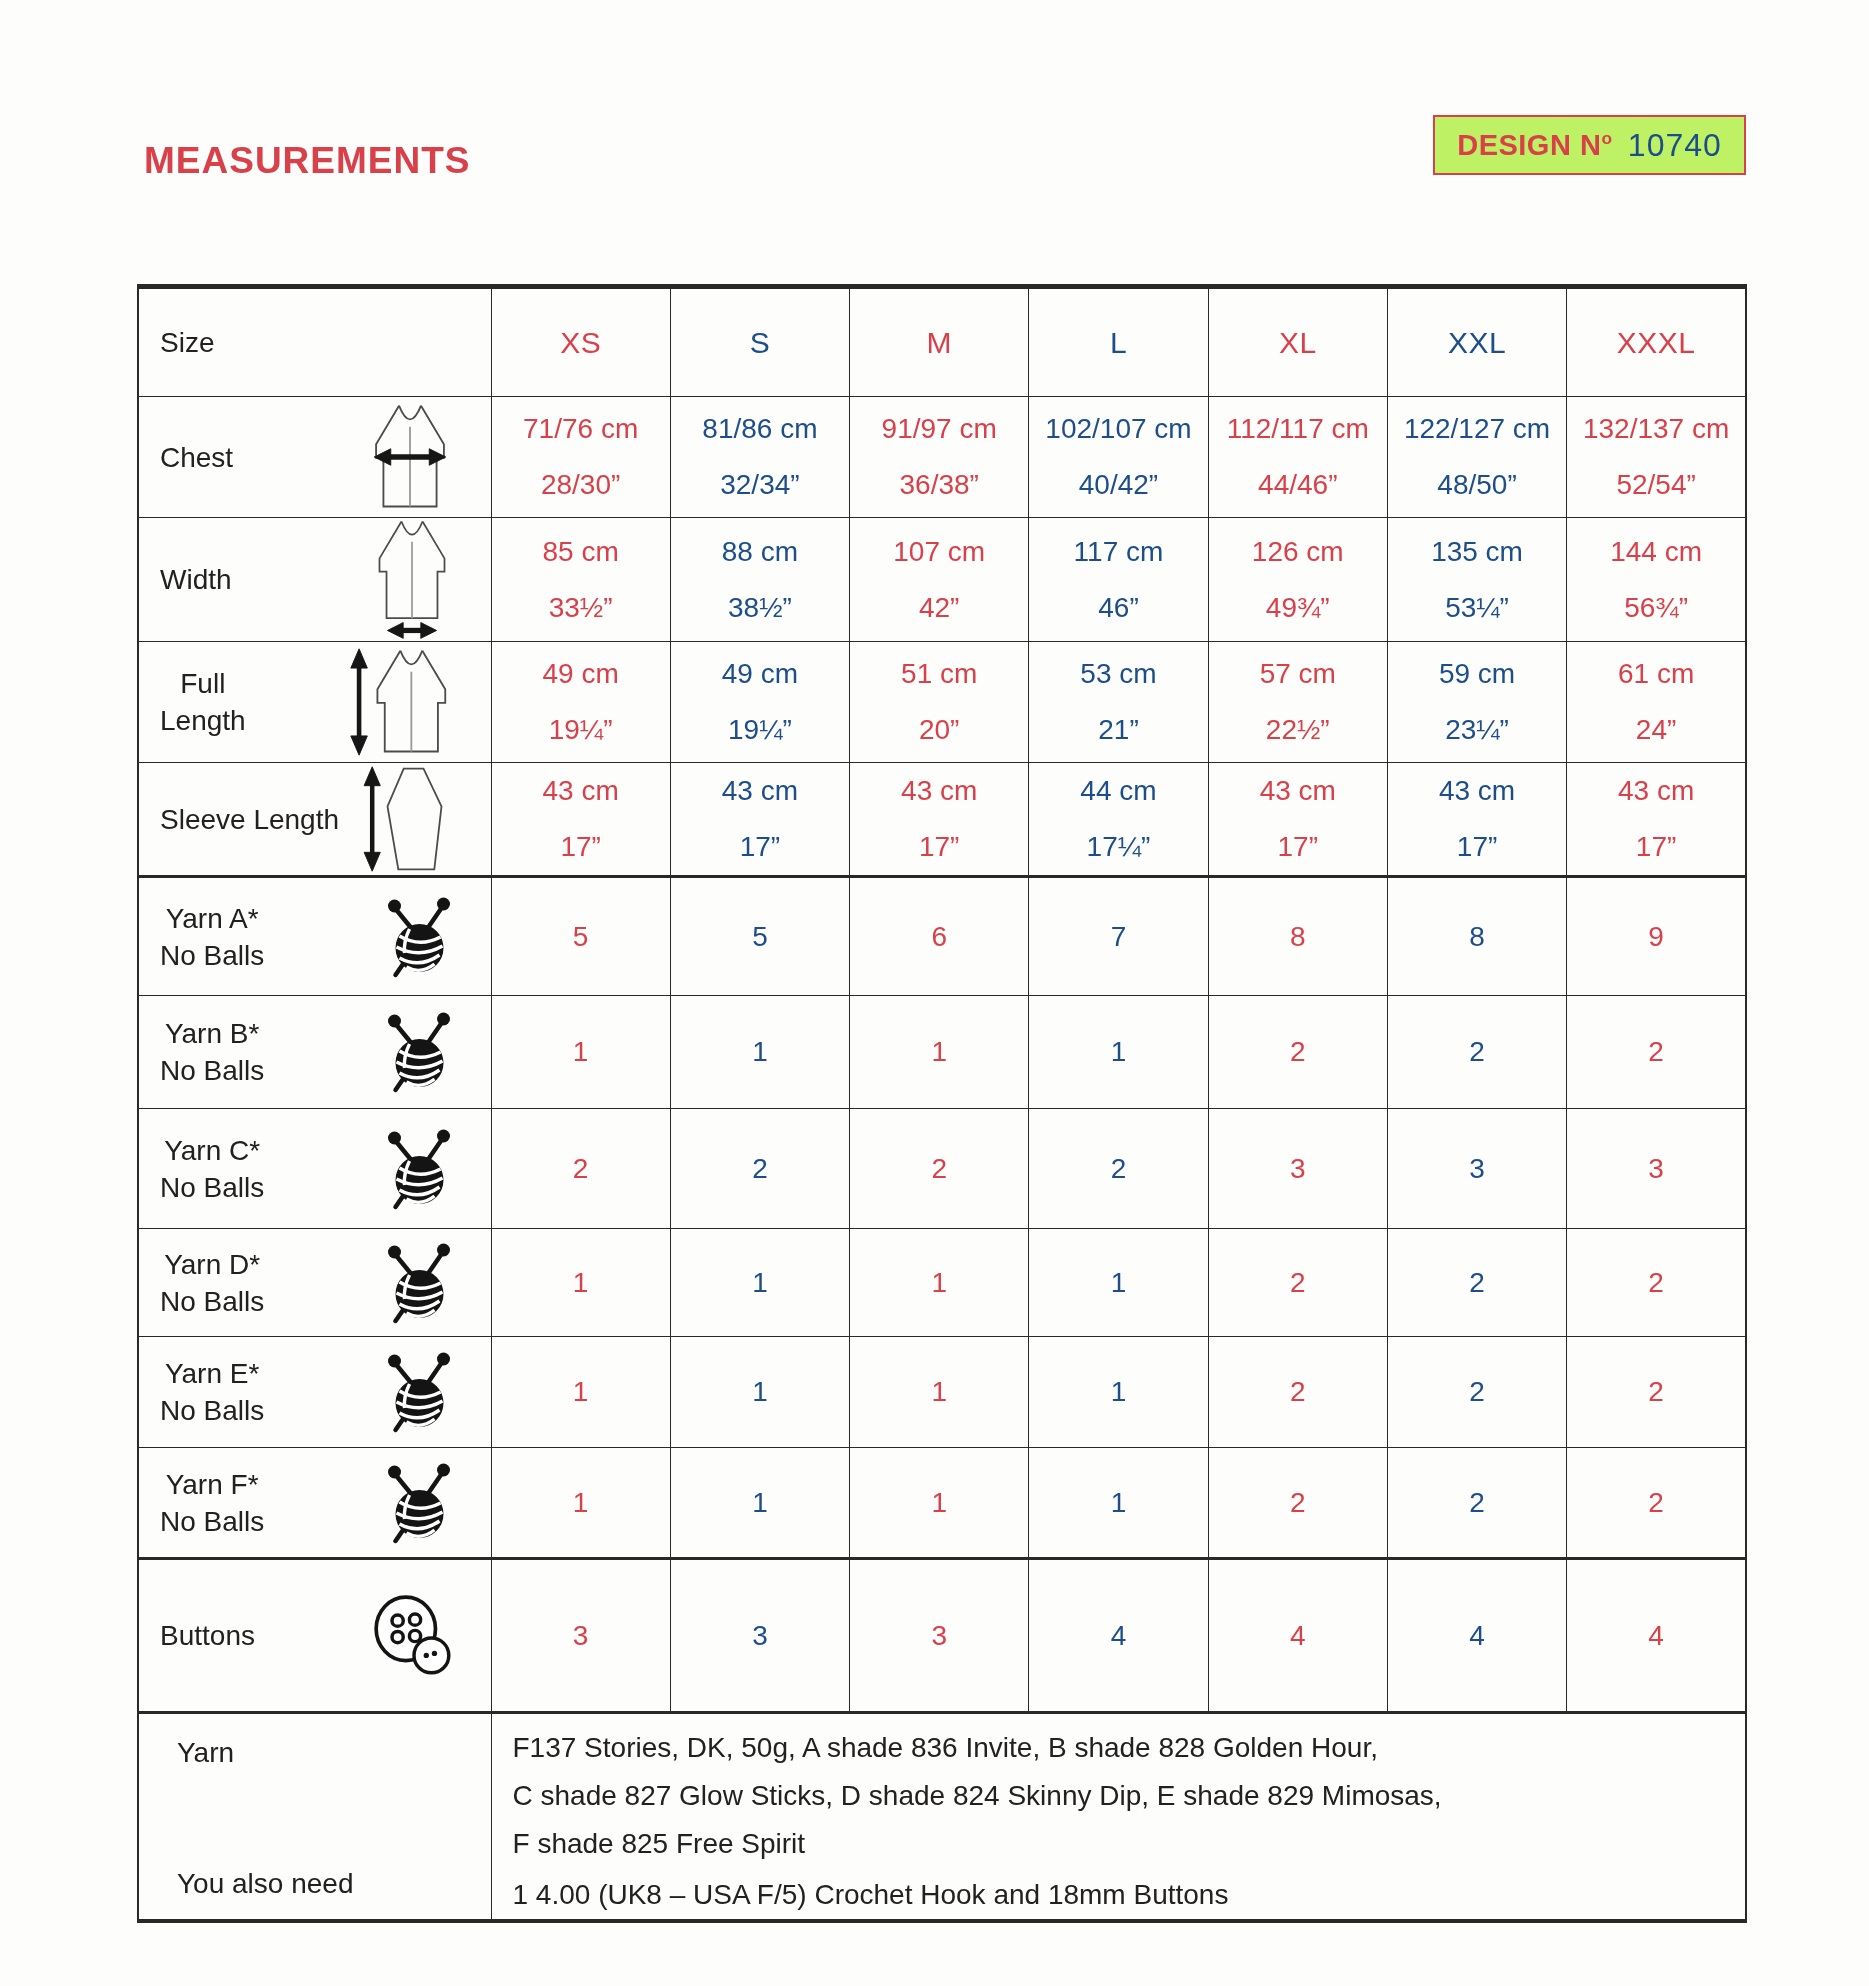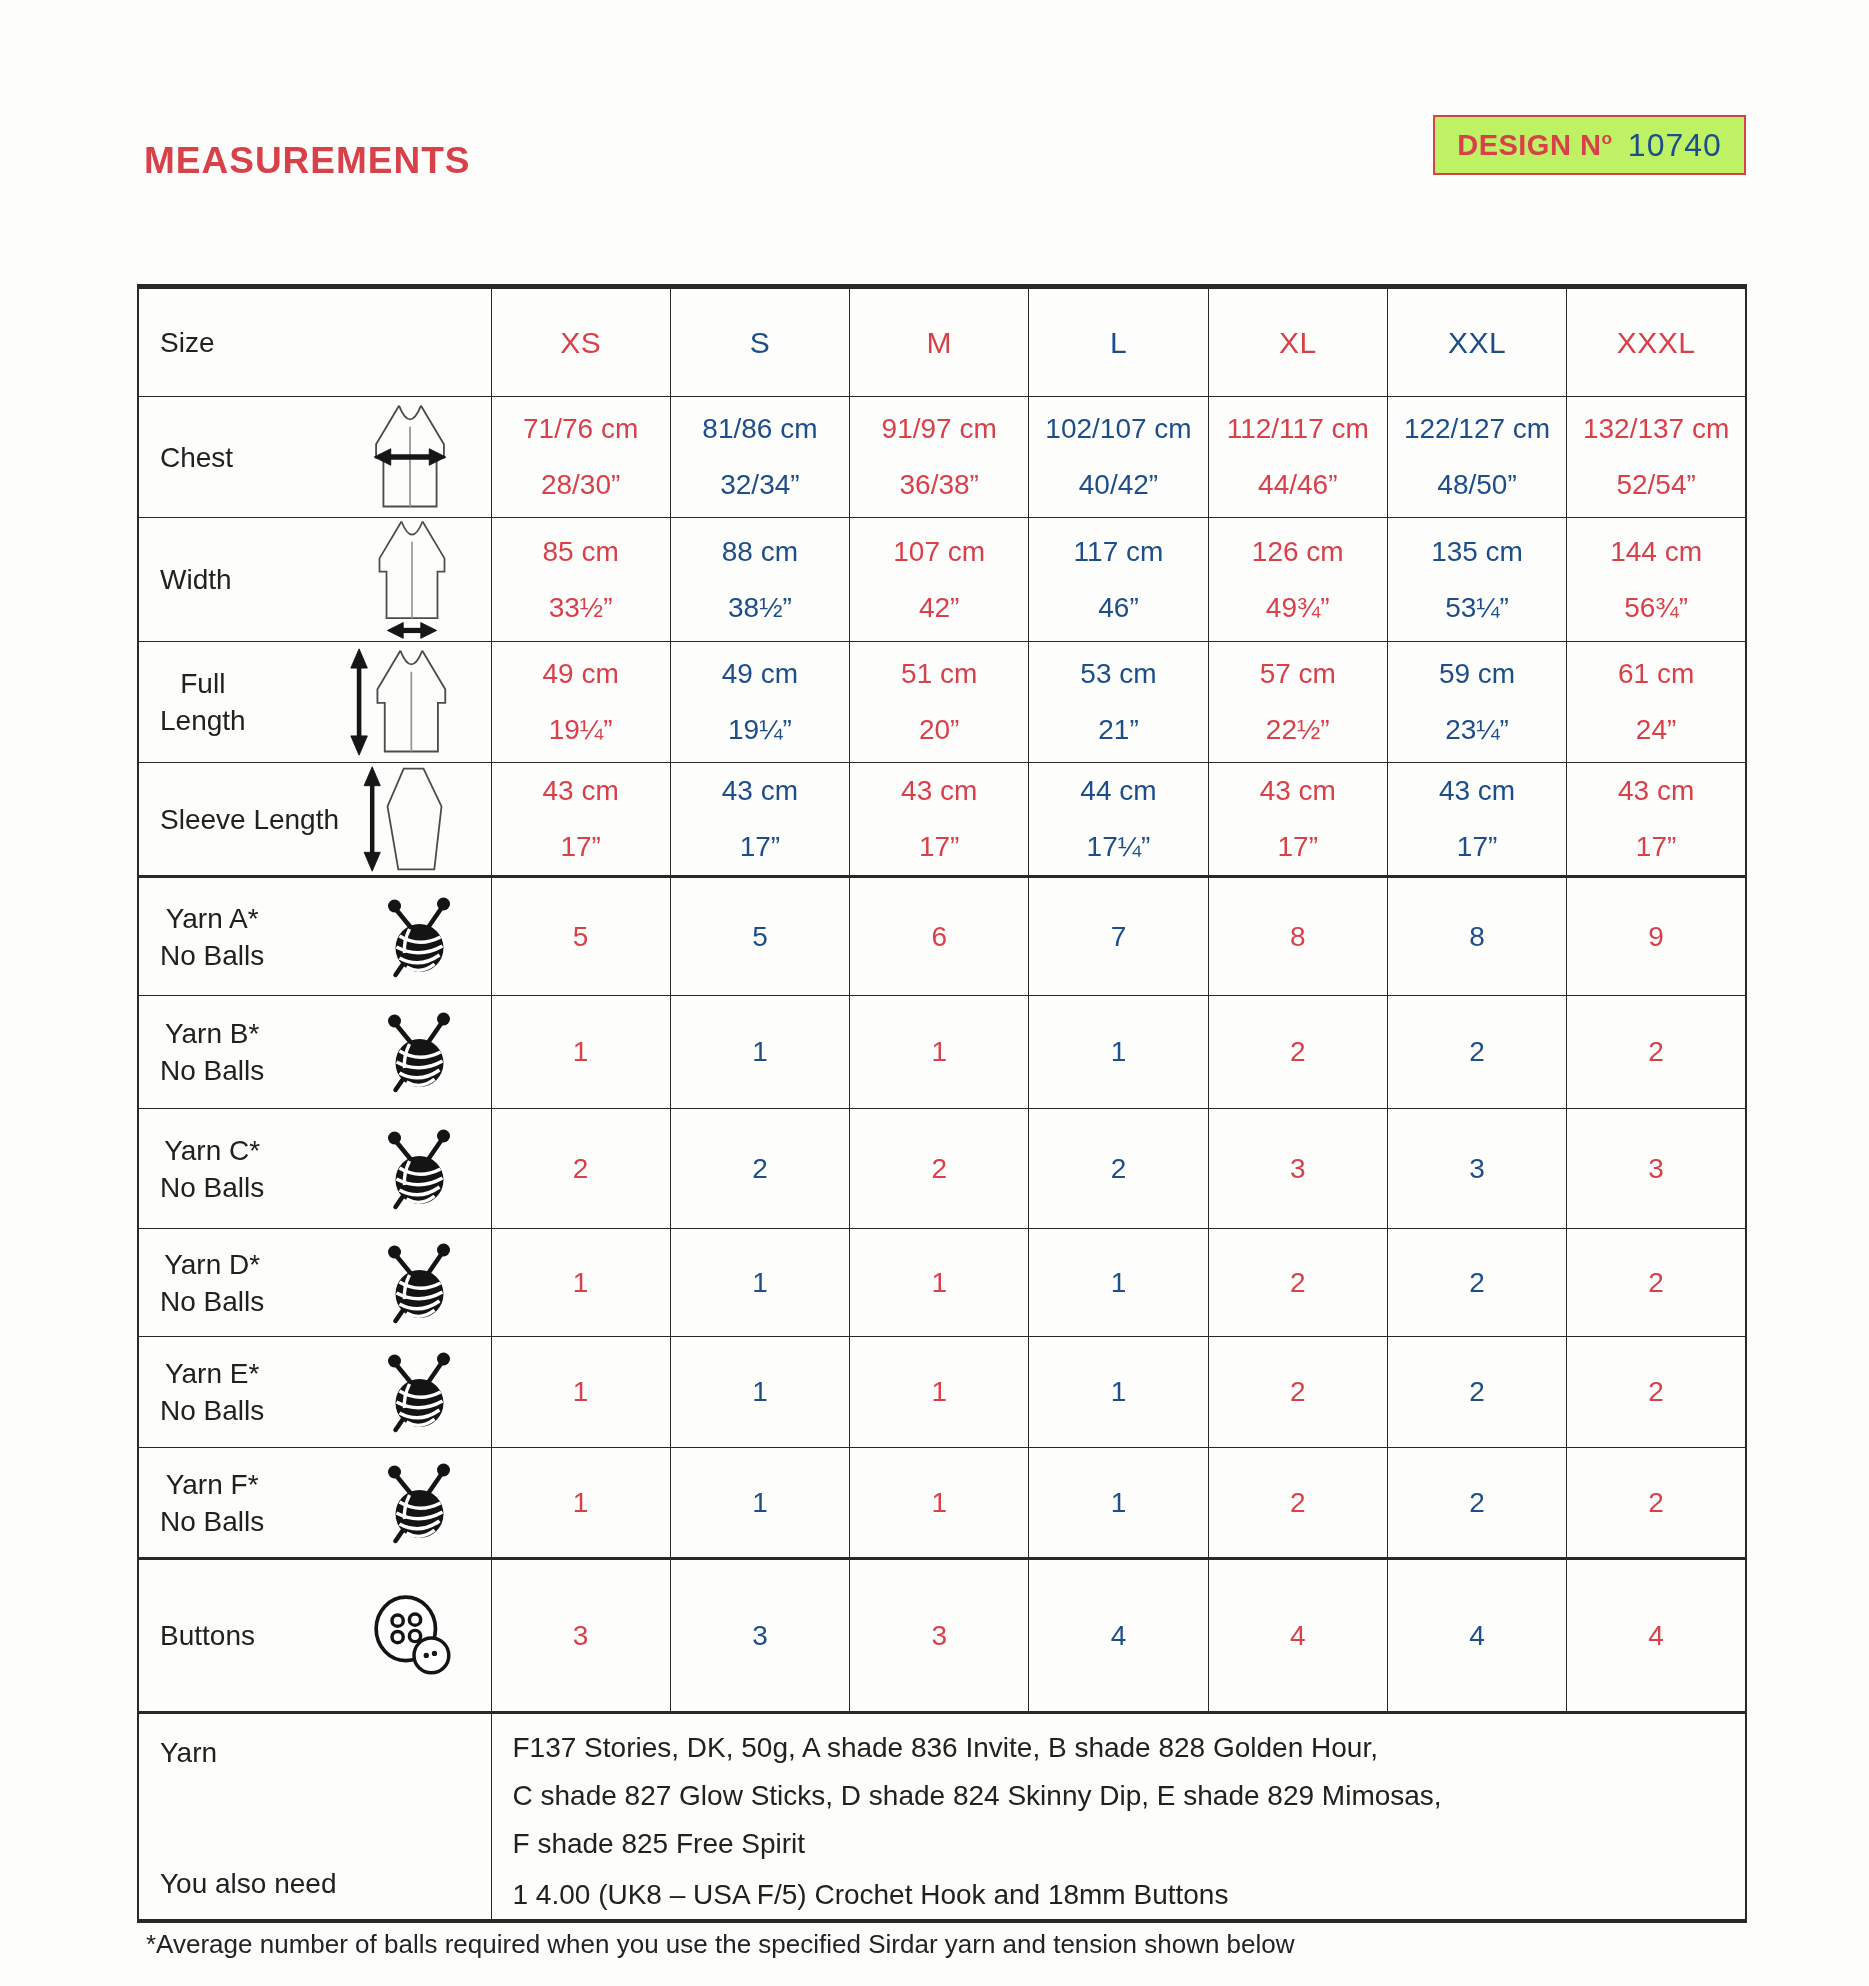--- a/index.html
+++ b/index.html
@@ -36,21 +36,21 @@
   .icon svg{display:block;}
 
   td.val{text-align:center;font-size:28px;}
   td.val .l1,td.val .l2{line-height:56px;}
   td.val.red{color:var(--red);}
   td.val.blu{color:var(--blu);}
   td.szhead{font-size:30px;letter-spacing:0.5px;}
 
   
   td.flab{position:relative;}
-  .fl1,.fl2{position:absolute;left:21px;font-size:28px;}
+  .fl1,.fl2{position:absolute;left:38px;font-size:28px;}
   .fl1{top:23px;}
   .fl2{top:154px;}
   td.fcontent{text-align:left;}
   .fwrap{padding:9.6px 9.6px 0 21px;}
   .fline{font-size:28px;line-height:48px;color:var(--ink);white-space:nowrap;}
   .fline.hook{margin-top:3.8px;}
 
   #footnote{position:absolute;left:146px;top:1929px;font-size:26px;color:#242222;}
 </style>
 </head>
@@ -541,15 +541,14 @@
                 <div class="fline">C shade 827 Glow Sticks, D shade 824 Skinny Dip, E shade 829 Mimosas,</div>
                 <div class="fline">F shade 825 Free Spirit</div>
                 <div class="fline hook">1 4.00 (UK8 – USA F/5) Crochet Hook and 18mm Buttons</div>
               </div>
             </td>
           </tr>
         </tbody>
       </table>
     </div>
 
-  <div id="footnote">*Average number of balls required when you use the specified Sirdar yarn and tension shown below</div>
 </div>
 
 
 </body></html>

